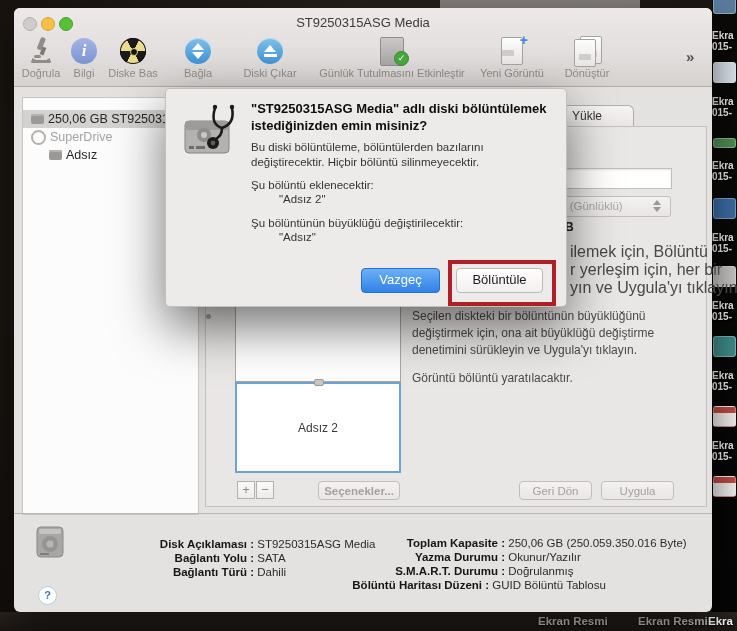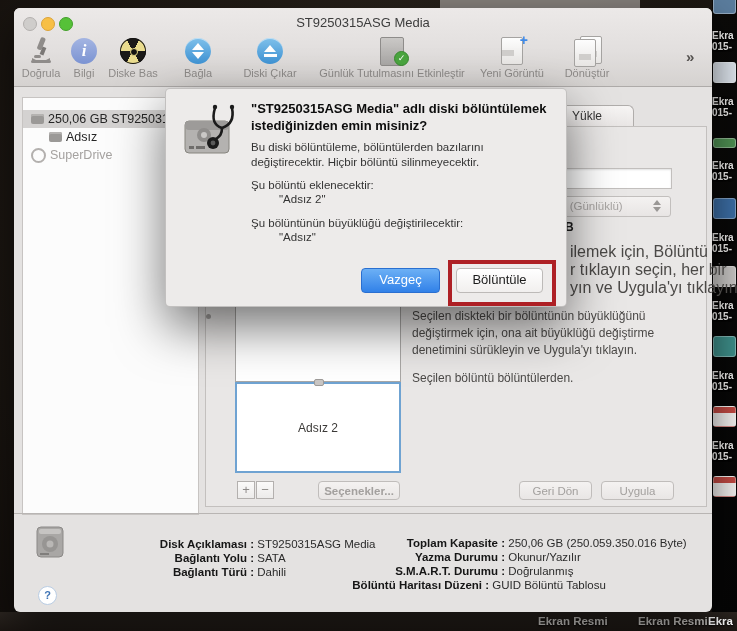--- a/index.html
+++ b/index.html
@@ -224,47 +224,47 @@
       </div>
 
       <div class="abs overflow" style="left:672px;top:40px;">»</div>
     </div>
 
     <div class="abs sidebar">
       <div class="sb-row sb-sel" style="margin-top:12px;padding-left:8px;">
         <span class="sb-drive"></span>
         <span>250,06 GB ST9250315</span>
       </div>
+      <div class="sb-row" style="padding-left:8px;color:#a5a2a0;">
+        <span class="sb-disc"></span>
+        <span>SuperDrive</span>
+      </div>
       <div class="sb-row" style="padding-left:26px;">
         <span class="sb-drive"></span>
         <span>Adsız</span>
-      </div>
-      <div class="sb-row" style="padding-left:8px;color:#a5a2a0;">
-        <span class="sb-disc"></span>
-        <span>SuperDrive</span>
       </div>
     </div>
 
     <div class="abs tab">Yükle</div>
     <div class="abs pane"></div>
     <div class="abs split-dot"></div>
 
     <input class="abs pt-input" style="">
     <div class="abs pt-select">lmiş (Günlüklü)</div>
     <div class="abs stepper">
         <div class="st-up"></div>
         <div class="st-dn"></div>
       </div>
     <div class="abs size-b">B</div>
 
     <div class="abs frag" style="top:235px;">ilemek için, Bölüntü</div>
-    <div class="abs frag" style="top:253px;">r tıklayın seçin, her bir</div>
+    <div class="abs frag" style="top:253px;">r yerleşim için, her bir</div>
     <div class="abs frag" style="top:271px;">yın ve Uygula'yı tıklayın.</div>
     <div class="abs para" style="top:300px;">Seçilen diskteki bir bölüntünün büyüklüğünü değiştirmek için, ona ait büyüklüğü değiştirme denetimini sürükleyin ve Uygula'yı tıklayın.</div>
-    <div class="abs para" style="top:362px;">Seçilen bölüntü bölüntülerden.</div>
+    <div class="abs para" style="top:362px;">Görüntü bölüntü yaratılacaktır.</div>
 
     <div class="abs part-box"></div>
     <div class="abs part-div"></div>
     <div class="abs part-sel">
         <span>Adsız 2</span>
       </div>
     <div class="abs part-handle"></div>
 
     <div class="abs sq-btn" style="left:223px;top:473px;">+</div>
     <div class="abs sq-btn" style="left:242px;top:473px;">−</div>

